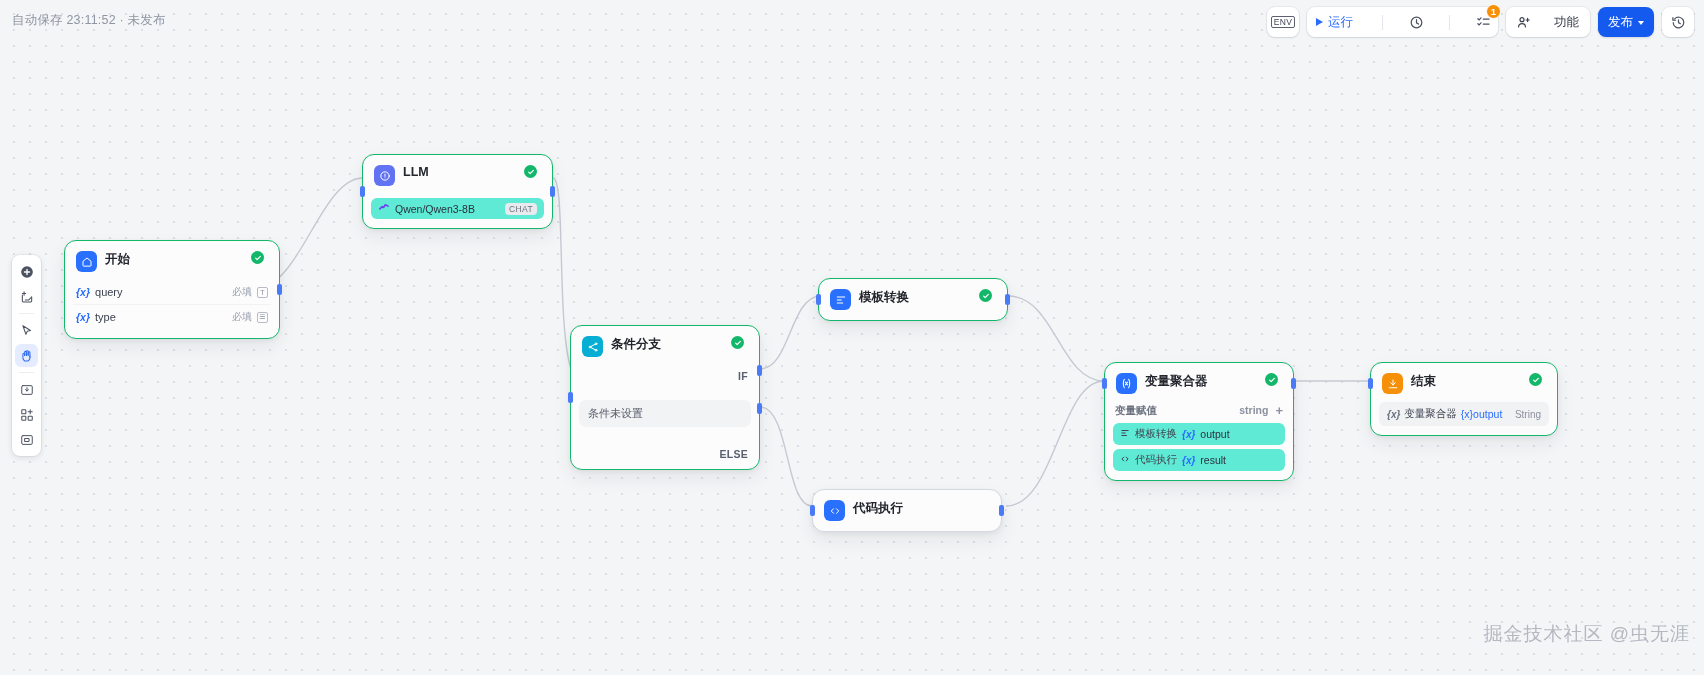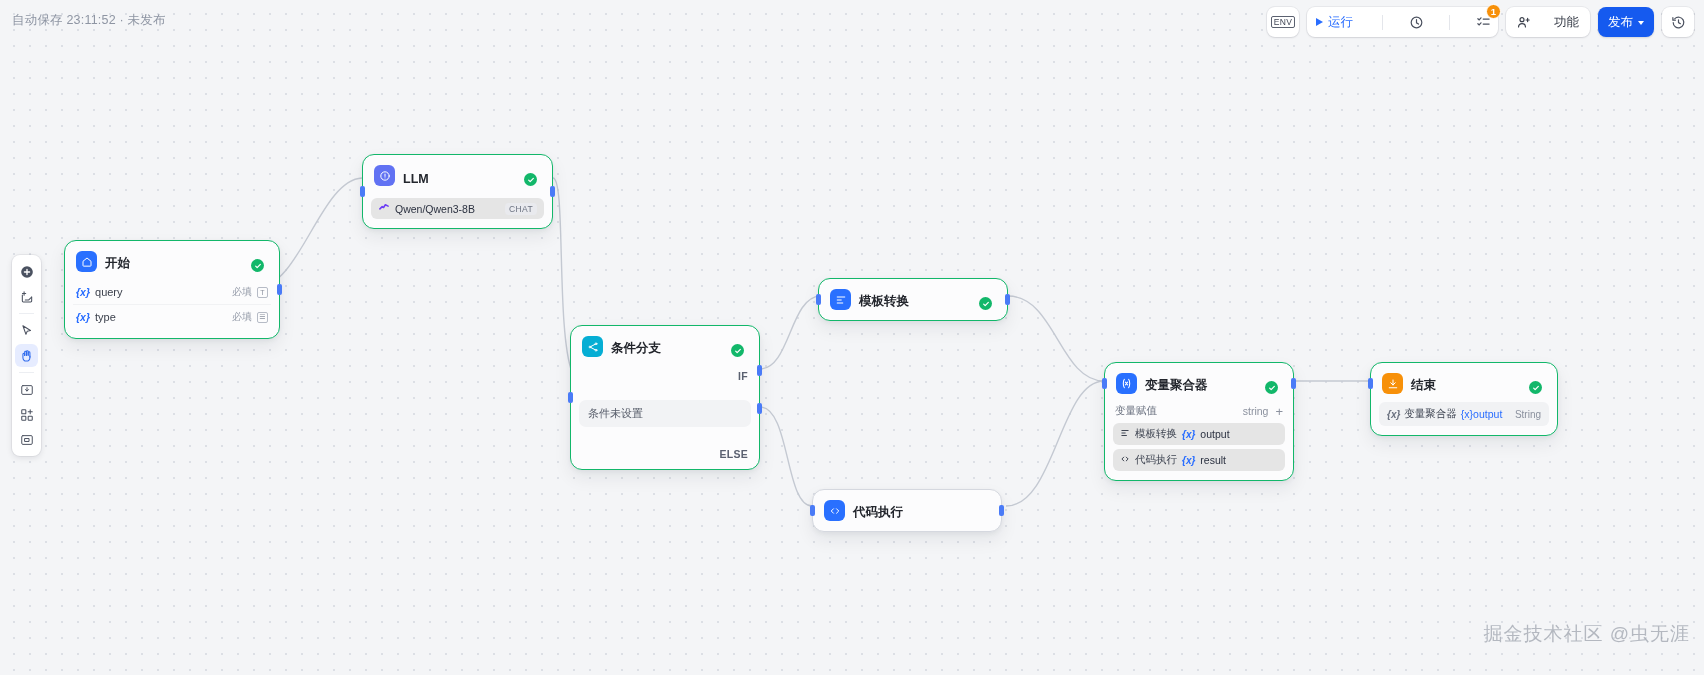--- a/index.html
+++ b/index.html
@@ -113,21 +113,21 @@
   
   .node {
     position: absolute;
     background: #fcfcfd;
     border: 1px solid #12b76a;
     border-radius: 12px;
     box-shadow: 0 8px 18px rgba(16,24,40,.07), 0 2px 5px rgba(16,24,40,.05);
     z-index: 20;
   }
   .node-head {
-    display: flex; align-items: flex-end; gap: 8px;
+    display: flex; align-items: flex-start; gap: 8px;
     padding: 10px 15px 8px 11px;
   }
   .n-ico {
     width: 21px; height: 21px; border-radius: 6px;
     display: flex; align-items: center; justify-content: center;
     flex: 0 0 auto;
   }
   .n-title {
     font-size: 12.5px; font-weight: 600; color: #23262d;
     flex: 1 1 auto; white-space: nowrap;
@@ -156,30 +156,31 @@
     padding: 6px 9px; font-size: 11px; color: #565c69;
     margin: 16px 8px;
   }
   .sidelabel {
     text-align: right; font-size: 10.5px; font-weight: 700;
     color: #5a6070; padding: 5px 11px 2px 0;
     letter-spacing: .3px;
   }
   .pill-row {
     display: flex; align-items: center; gap: 5px;
-    background: #e5e5e5; border-radius: 6px;
+    background: #5eead4; border-radius: 6px;
     padding: 4px 7px; font-size: 10.5px; color: #3f4552;
     margin-top: 4px;
   }
   .pill-row .src { font-size: 10.5px; color: #3f4552; white-space: nowrap; }
   .pill-row .vxs { color: #296dff; font-style: italic; font-weight: 600; font-size: 10px; }
   .pill-row .fld { color: #2b3140; font-size: 10.5px; }
   .agg-head {
-    display: flex; align-items: center;
+    display: flex; align-items: flex-start;
     padding: 2px 2px 1px 2px;
+    font-weight: bold;
   }
   .agg-head .t { font-size: 10.5px; color: #6b7280; flex: 1 1 auto; }
   .agg-head .ty { font-size: 10.5px; color: #8b919e; margin-right: 7px; }
   .agg-head .plus { font-size: 13px; color: #8b919e; line-height: 1; cursor: pointer; }
   .outrow {
     display: flex; align-items: center; gap: 4px;
     background: #f1f2f4; border-radius: 6px;
     padding: 5px 8px; font-size: 10.5px; color: #3f4552;
   }
 

